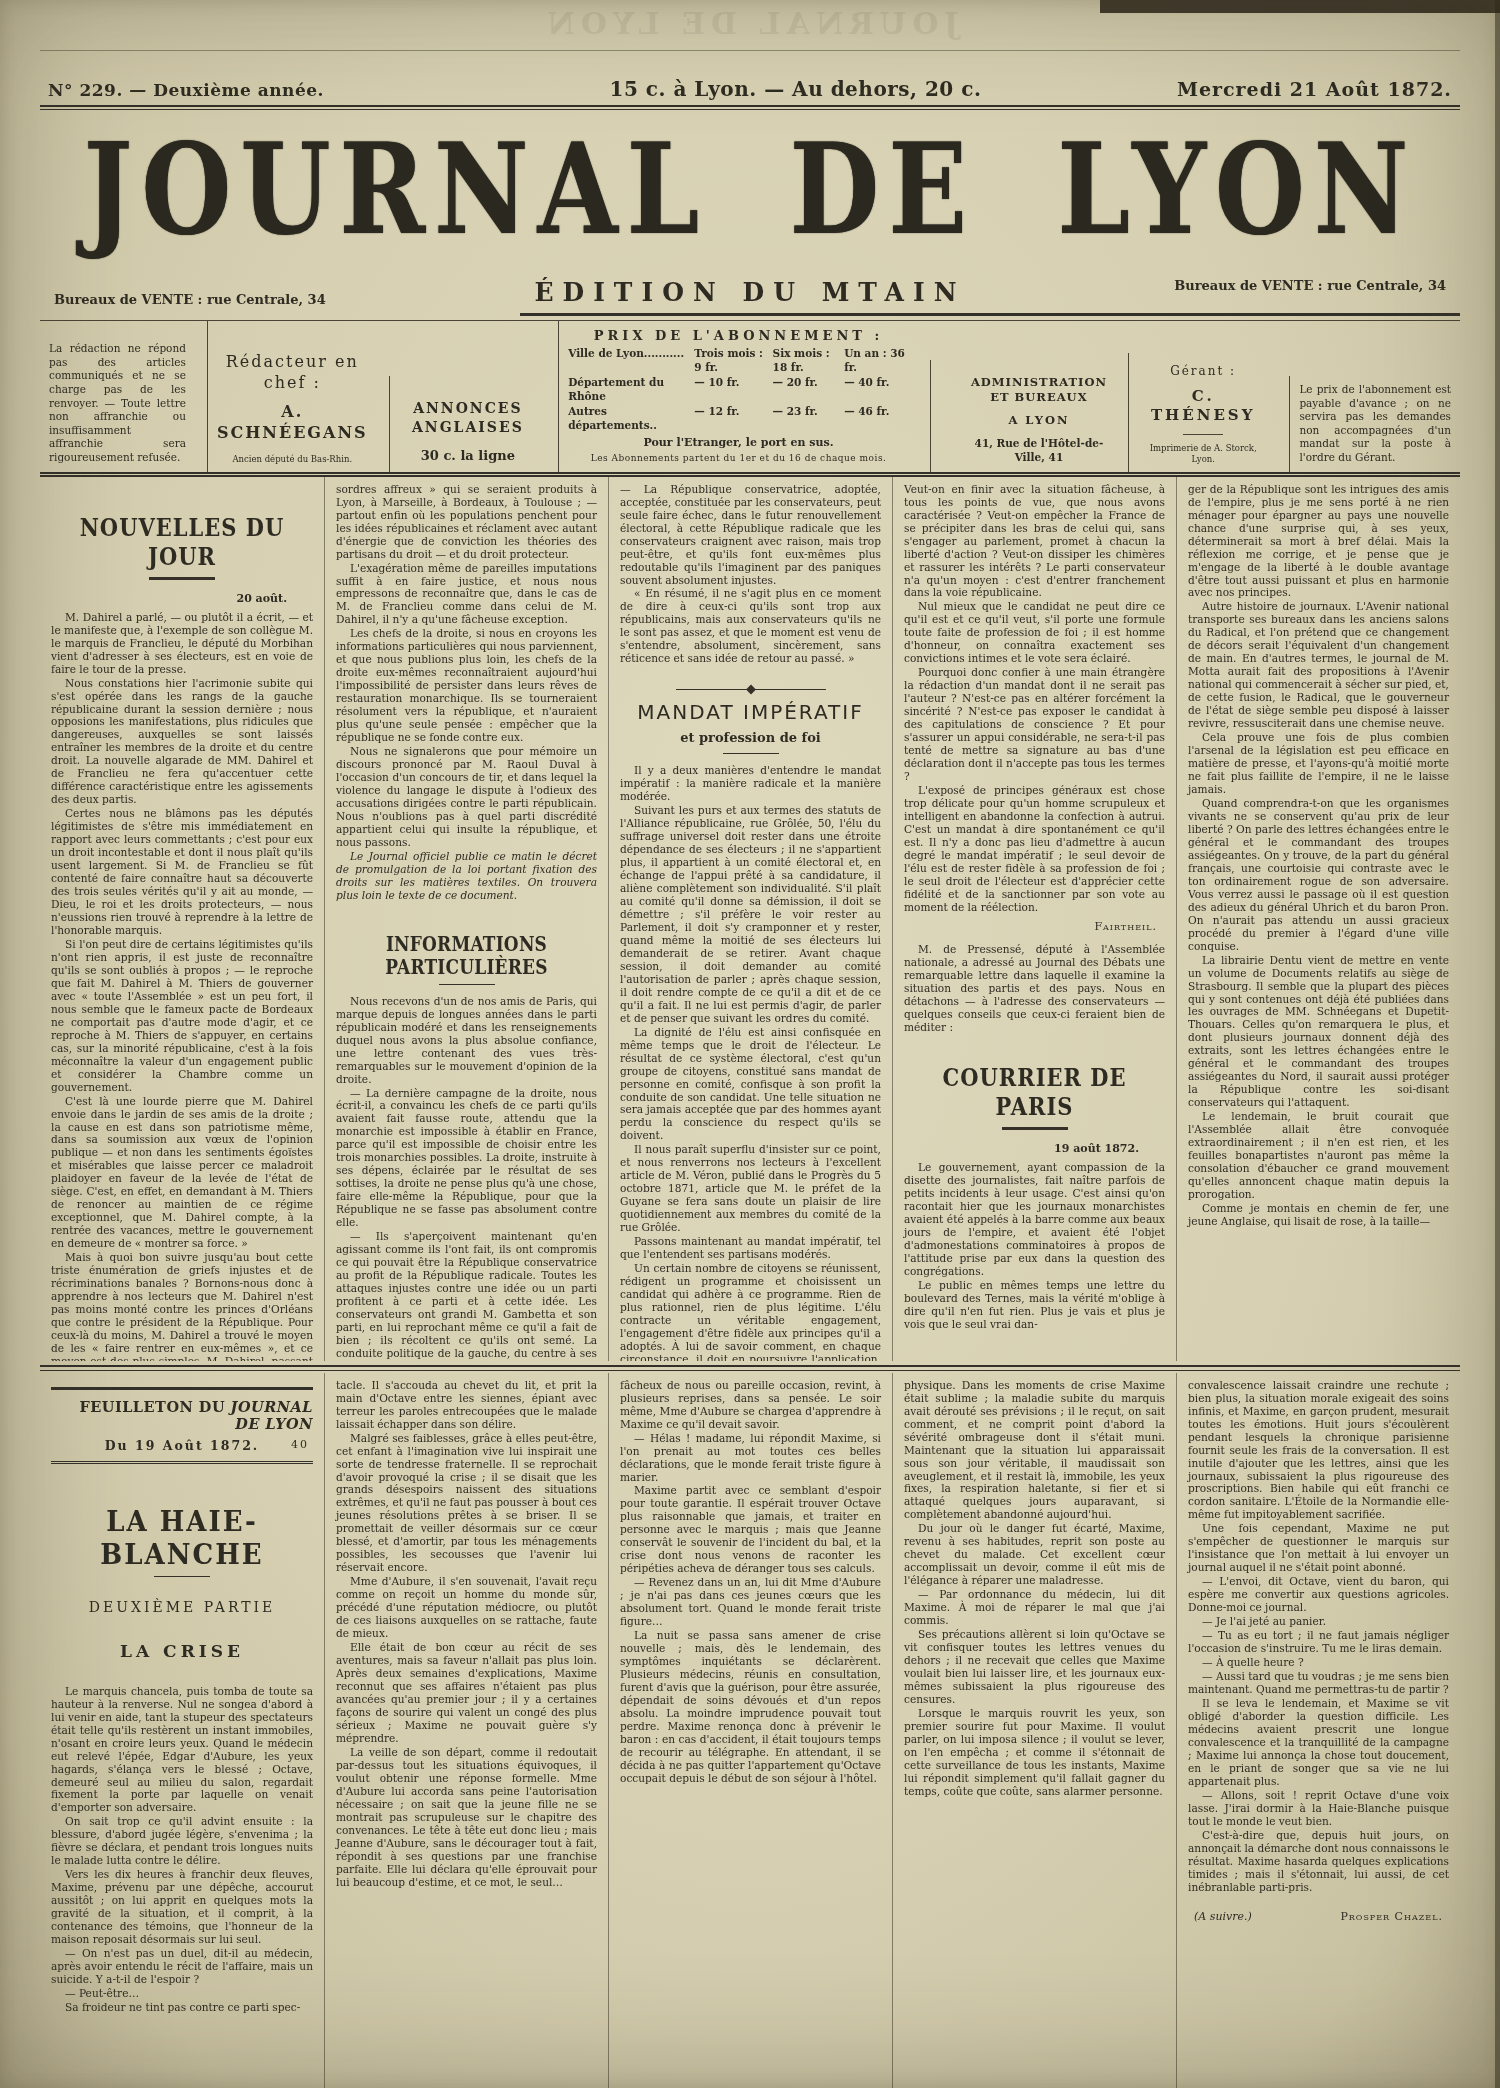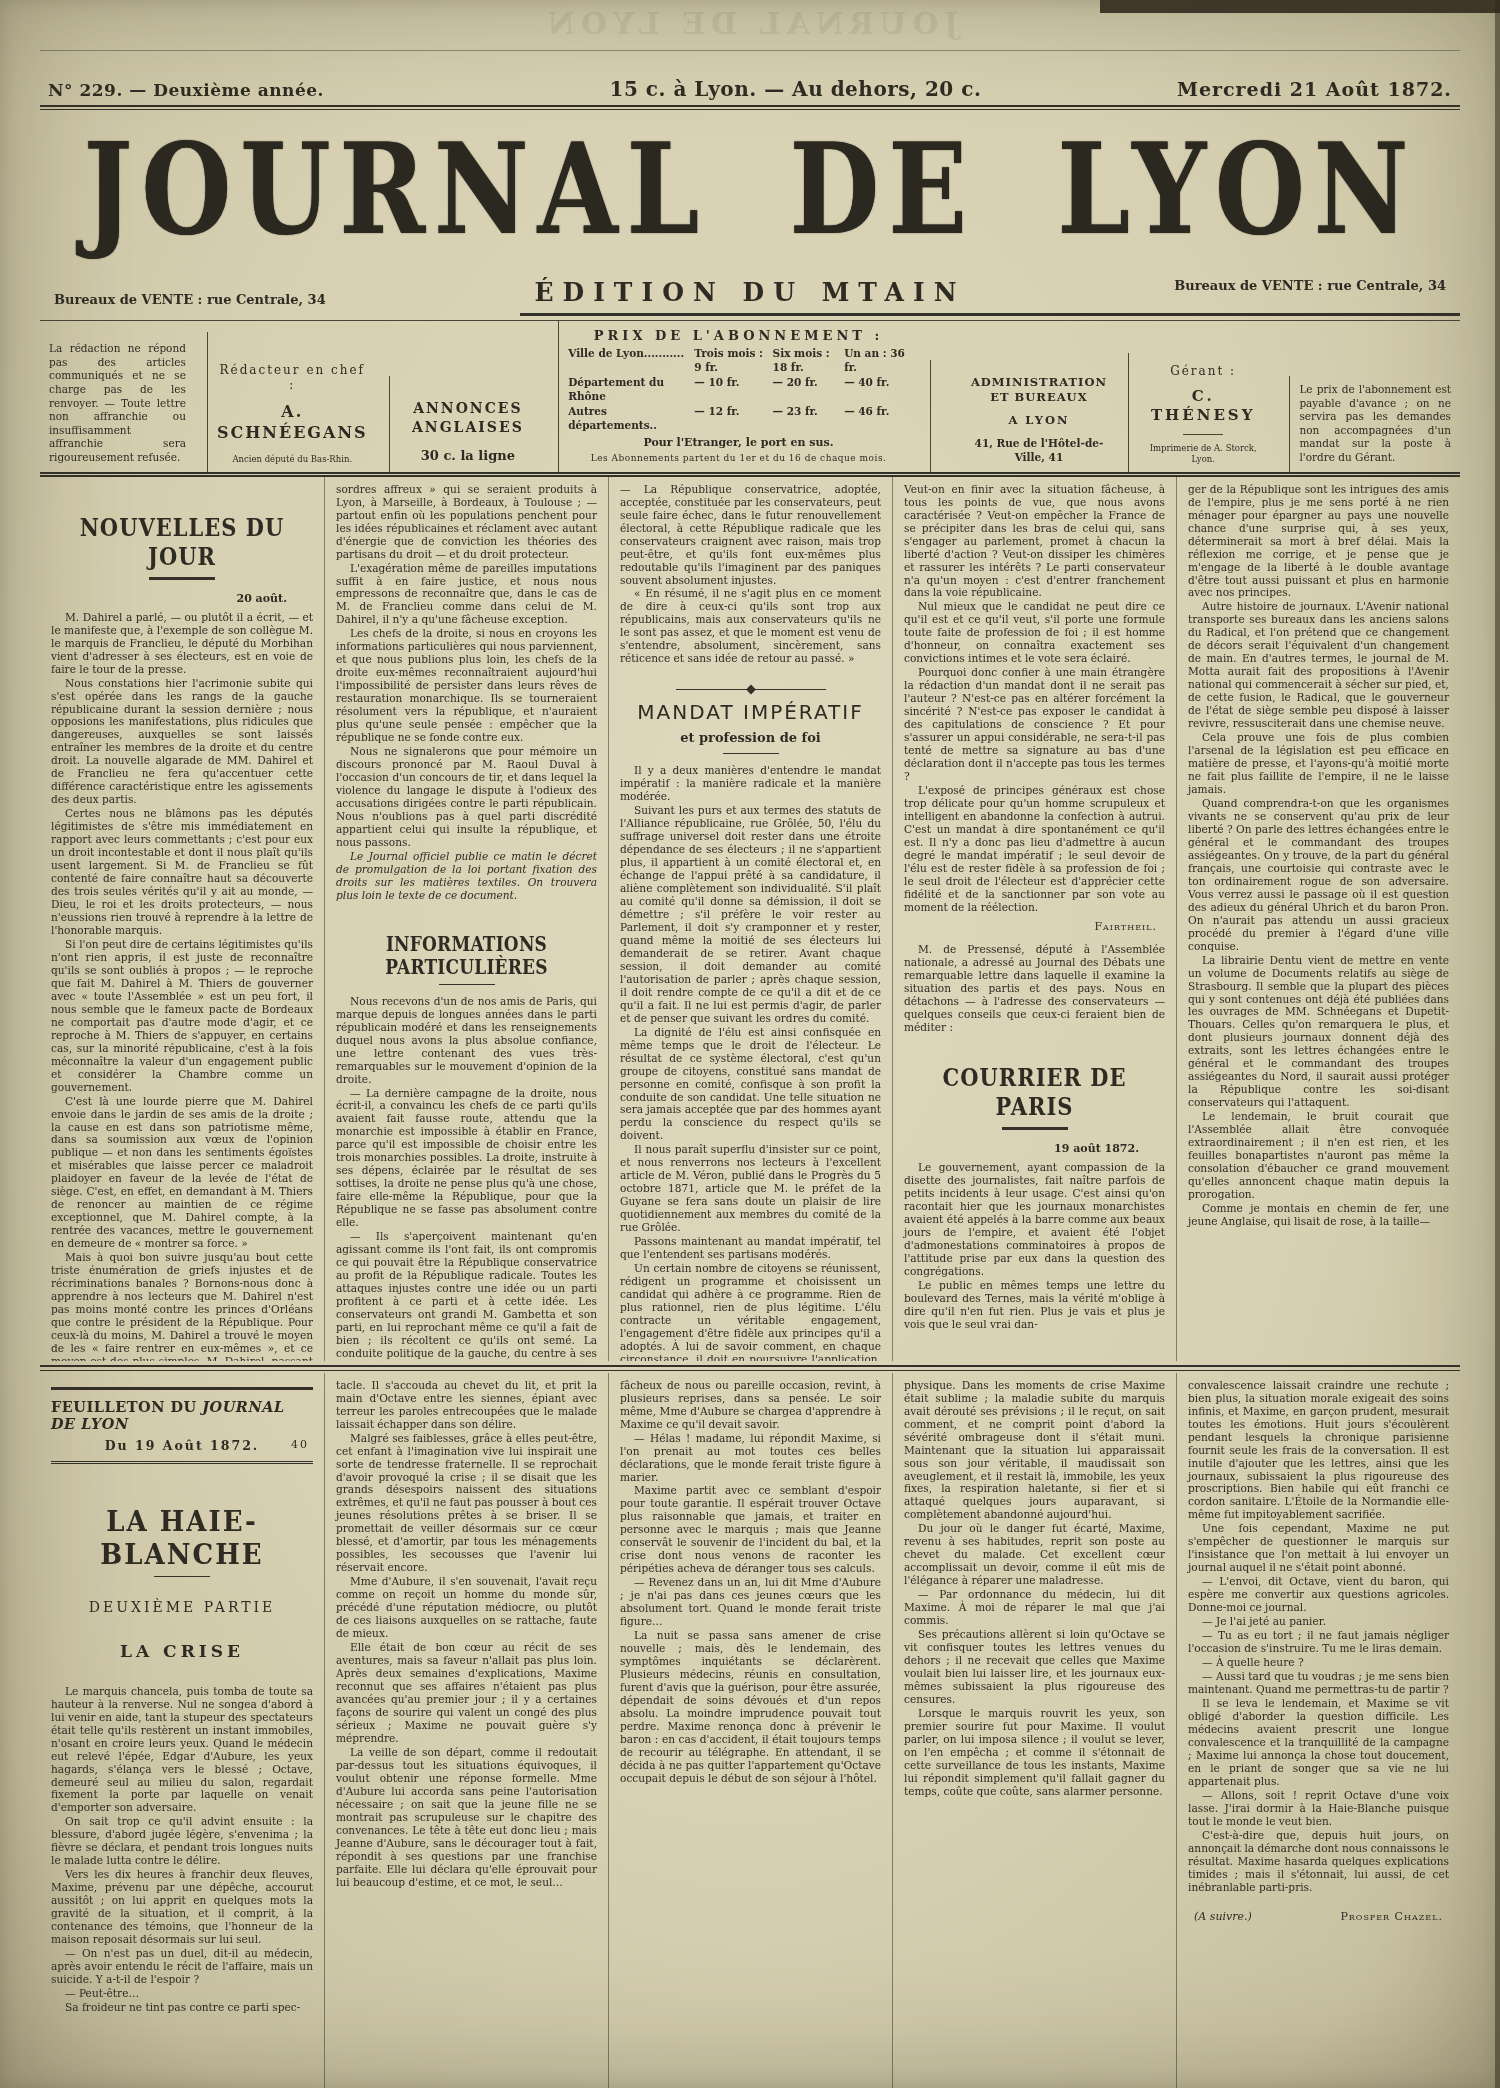--- a/index.html
+++ b/index.html
@@ -30,21 +30,21 @@
   .bureaux.r{margin-bottom:14px;}
   .edition{font-size:25px;font-weight:bold;letter-spacing:9px;transform:scaleY(1.05);}
   .seg-rule{height:3px;background:#33302a;margin:6px 0 0 480px;}
   
   .infobar{display:flex;align-items:flex-end;border-top:1px solid #4a4436;border-bottom:5px double #33302a;
         margin-top:4px;gap:12px;}
   .ib{padding:7px 9px;font-size:10.5px;line-height:1.3;}
   .ib + .ib{border-left:1px solid #4a4436;}
   .ib-note{width:168px;text-align:justify;}
   .ib-chief{width:168px;text-align:center;}
-  .ib-chief .lbl{font-size:12px;letter-spacing:2px;margin-top:24px;}
+  .ib-chief .lbl{font-size:16px;letter-spacing:2px;margin-top:24px;}
   .ib-chief .name{font-size:16px;font-weight:bold;letter-spacing:2px;margin-top:8px;}
   .ib-chief .sub{font-size:8.5px;margin-top:10px;}
   .ib-ann{width:170px;text-align:center;}
   .ib-ann .l1{font-size:14px;font-weight:bold;letter-spacing:2px;margin-top:16px;}
   .ib-ann .l2{font-size:13px;font-weight:bold;margin-top:12px;}
   .ib-prix{width:418px;}
   .ib-prix .ttl{text-align:center;font-size:13px;font-weight:bold;letter-spacing:4px;}
   .prix-row{display:flex;font-size:10.5px;font-weight:bold;margin-top:2px;}
   .prix-row .c0{width:37%;}.prix-row .c1{width:23%;}.prix-row .c2{width:21%;}.prix-row .c3{width:19%;}
   .ib-prix .n1{text-align:center;font-size:11px;font-weight:bold;margin-top:3px;}
@@ -77,21 +77,21 @@
   .rule-xs{width:56px;border-top:1px solid #353128;margin:8px auto 10px;}
   .dateline{text-align:right;font-size:11px;font-weight:bold;padding-right:26px;margin:4px 0 6px;}
   .orn{position:relative;width:150px;height:1px;background:#353128;margin:24px auto 6px;}
   .orn::after{content:'';position:absolute;left:50%;top:-3px;width:7px;height:7px;background:#353128;
       transform:translateX(-50%) rotate(45deg);}
   .sig{text-align:right;font-size:11px;font-variant:small-caps;letter-spacing:1px;padding-right:8px;margin:6px 0 10px;}
   
   .feuill-sep{border-top:2px solid #33302a;border-bottom:1px solid #33302a;height:3px;margin-top:4px;}
   .fcols{display:flex;height:752px;overflow:hidden;margin-top:2px;}
   .fhead{border-top:3px solid #33302a;margin-top:8px;padding-top:8px;}
-  .fhead .t1{text-align:left;font-size:14.5px;font-weight:bold;letter-spacing:.5px;}
+  .fhead .t1{text-align:right;font-size:14.5px;font-weight:bold;letter-spacing:.5px;}
   .fhead .t1 .it{font-style:italic;}
   .fhead .t2{display:flex;justify-content:center;position:relative;font-size:12.5px;font-weight:bold;
       letter-spacing:2px;margin-top:6px;padding-bottom:8px;border-bottom:3px double #33302a;}
   .fhead .num{position:absolute;right:4px;font-weight:normal;font-size:11px;}
   .ftitle{font-size:26px;font-weight:bold;text-align:center;letter-spacing:2px;transform:scaleY(1.1);
       margin:44px 0 4px;}
   .fpart{font-size:14px;text-align:center;letter-spacing:3px;margin-top:22px;}
   .fchap{font-size:17px;font-weight:bold;text-align:center;letter-spacing:4px;margin:26px 0 24px;}
   .endline{display:flex;justify-content:space-between;margin-top:16px;font-size:11px;padding:0 6px;}
   .endline .as{font-style:italic;}

